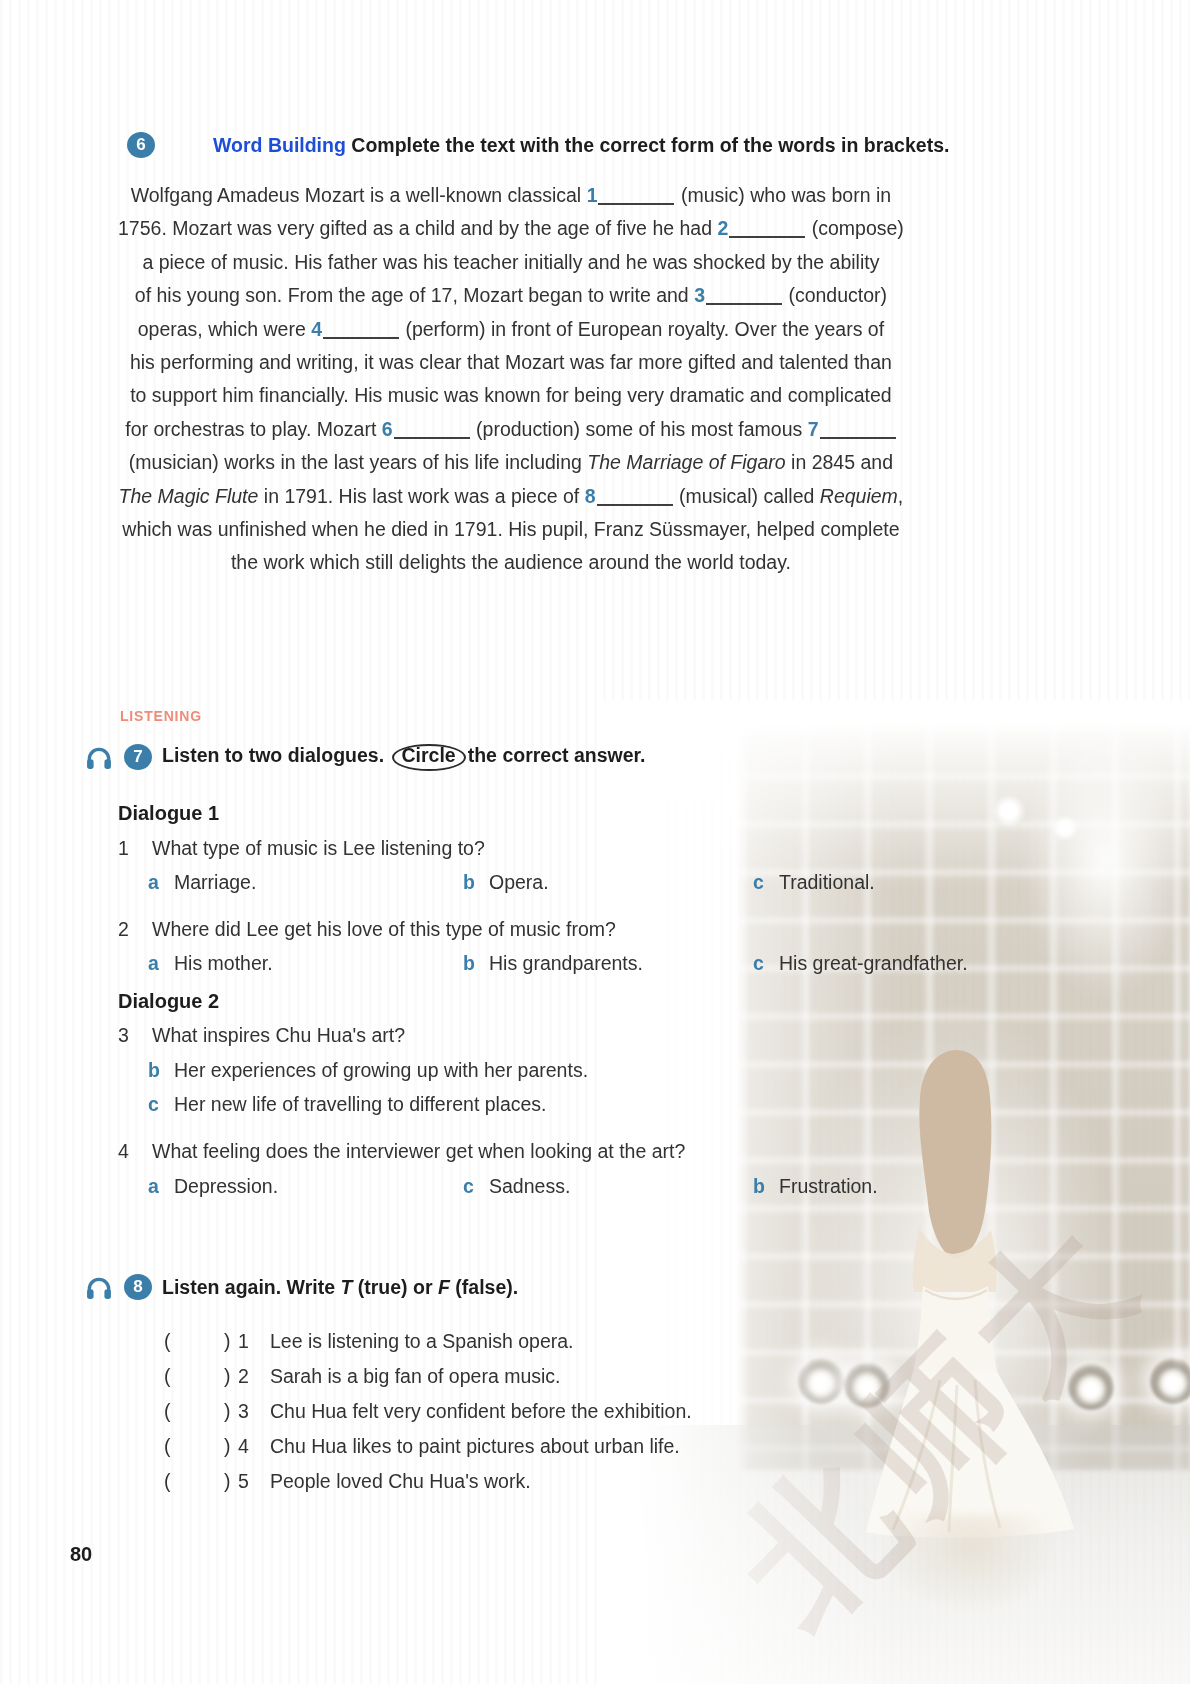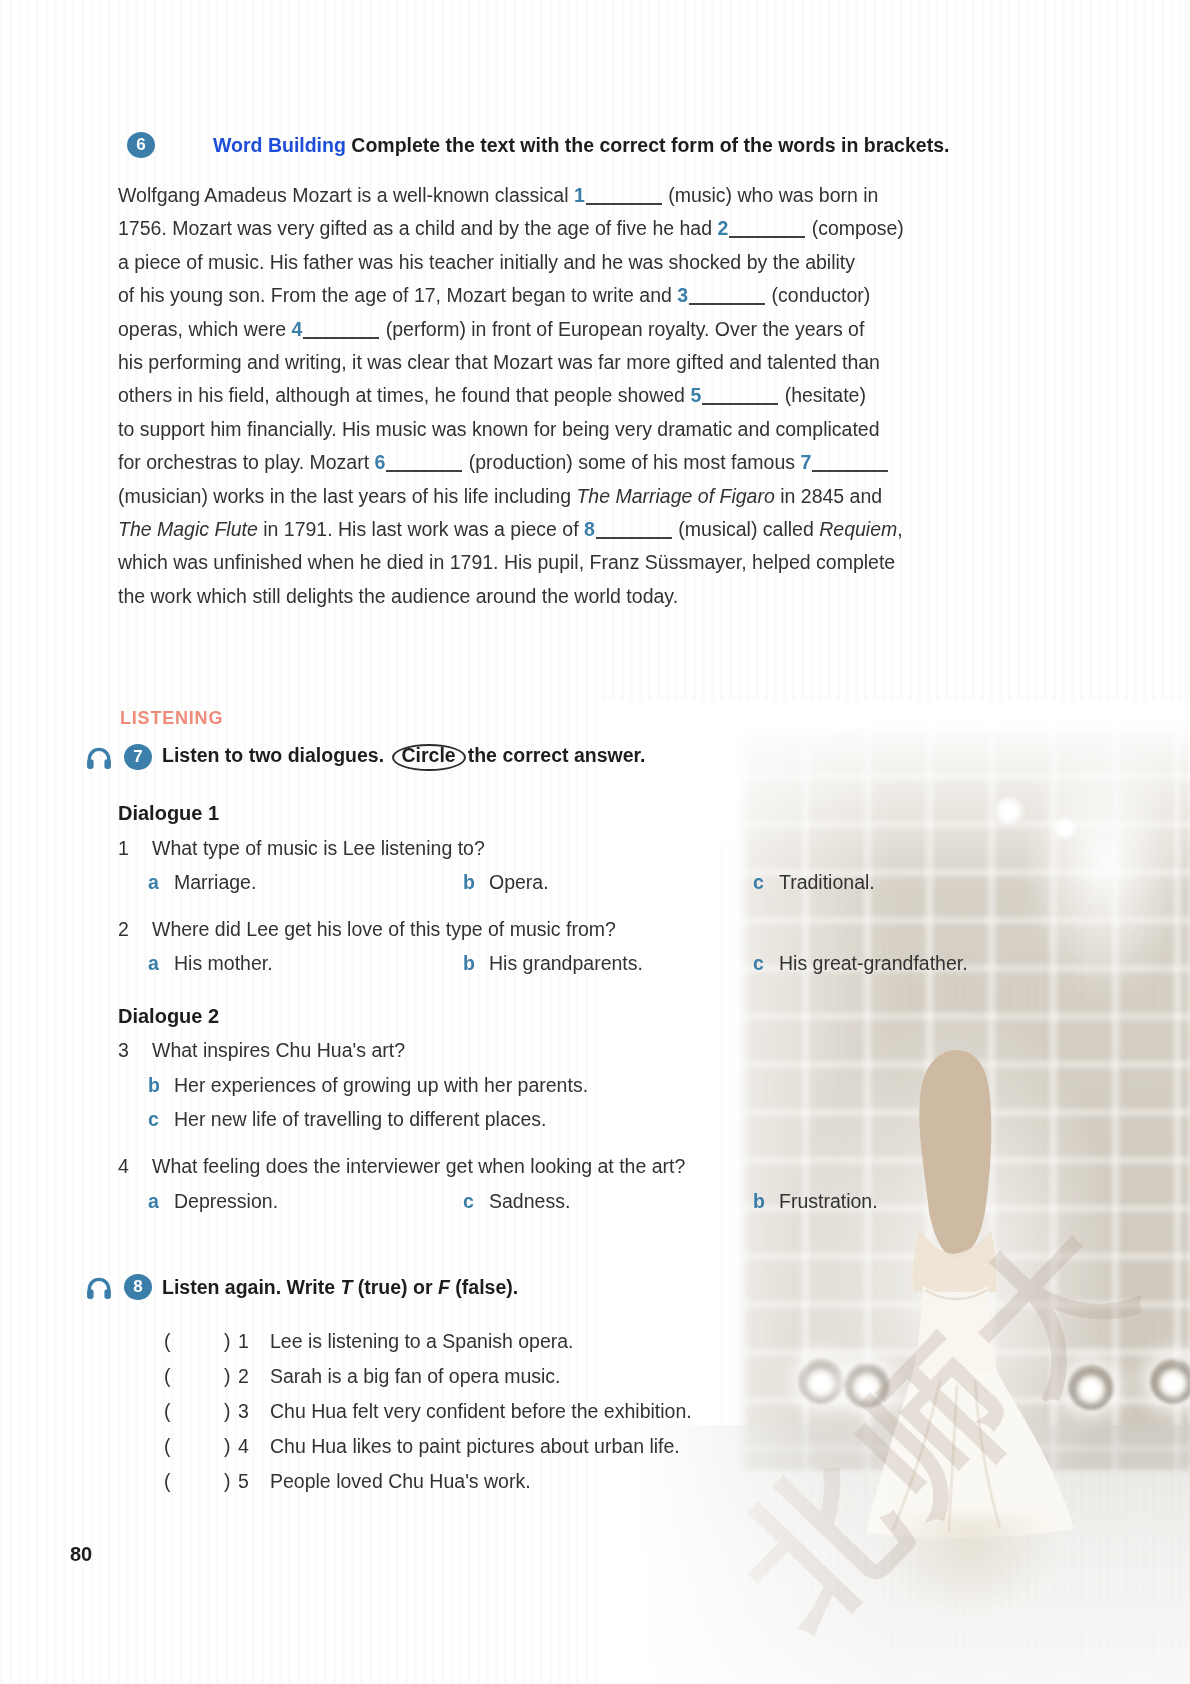--- a/index.html
+++ b/index.html
@@ -49,38 +49,38 @@
   .badge{display:inline-flex;align-items:center;justify-content:center;width:28px;height:26px;
         border-radius:50%;background:#3a7ea9;color:#fff;font-weight:700;font-size:17px;flex:0 0 auto;}
   .hdr-text{font-size:19.5px;font-weight:700;color:#1d1d1d;}
   .hdr-blue{color:#1d4ed8;margin-left:48px;}
   .phones{width:30px;height:26px;flex:0 0 aupx;}
   .circled{display:inline-block;border:2.5px solid #2b2b2b;border-radius:50%;
         padding:0 8px 3px;margin:0 2px 0 2px;line-height:1.02;}
 
   #ex6-header{left:127px;top:132px;}
   #ex6-para{position:absolute;left:118px;top:179px;font-size:19.5px;line-height:33.4px;color:#323232;}
-  .para-line{white-space:pre;}
+  .para-line{white-space:pre;text-align:center;}
   .seg-num{color:#3a7ea9;font-weight:700;}
   .seg-it{font-style:italic;}
   .seg-bi{font-style:italic;font-weight:700;}
   .seg-blank{display:inline-block;width:76px;height:2px;border-bottom:2px solid #3f3f3f;
         vertical-align:-3px;margin:0 1px;}
 
-  #listening-heading{position:absolute;left:120px;top:708px;font-size:18px;font-weight:700;
+  #listening-heading{position:absolute;left:120px;top:708px;font-size:14px;font-weight:700;
         color:#ef8b79;letter-spacing:.8px;}
   #ex7-header{left:84px;top:744px;}
   #ex8-header{left:84px;top:1274px;}
 
   #questions-root{position:absolute;left:118px;top:796px;width:920px;font-size:19.5px;}
   .d-heading{font-weight:700;color:#1d1d1d;line-height:34.5px;font-size:20px;}
   .q-line{line-height:34.5px;white-space:pre;}
   .q-no{display:inline-block;width:34px;}
   .q-block + .q-block{margin-top:12px;}
-  .dialogue-group + .dialogue-group{margin-top:18px;}
+  .dialogue-group + .dialogue-group{margin-top:3px;}
   .opt-row{display:grid;grid-template-columns:315px 290px 1fr;padding-left:30px;line-height:34.5px;}
   .opt-letter{color:#3a7ea9;font-weight:700;display:inline-block;width:26px;}
   .opt-stack{padding-left:30px;line-height:34.8px;}
 
   #tf-root{position:absolute;left:116px;top:1324px;font-size:19.5px;margin-left:48px;}
   .tf-line{line-height:35px;white-space:pre;}
   .tf-open{display:inline-block;width:60px;}
   .tf-close{display:inline-block;width:14px;}
   .tf-no{display:inline-block;width:22px;margin-right:10px;text-align:left;}
 
@@ -121,21 +121,20 @@
     <span class="badge">6</span>
     <span class="hdr-text"><span class="hdr-blue">Word Building</span><span> </span><span>Complete the text with the correct form of the words in brackets.</span></span>
   </div>
   <div id="ex6-para">
       <div class="para-line"><span class="seg-t">Wolfgang Amadeus Mozart is a well-known classical </span><span class="seg-num">1</span><span class="seg-blank"></span><span class="seg-t"> (music) who was born in</span></div>
       <div class="para-line"><span class="seg-t">1756. Mozart was very gifted as a child and by the age of five he had </span><span class="seg-num">2</span><span class="seg-blank"></span><span class="seg-t"> (compose)</span></div>
       <div class="para-line"><span class="seg-t">a piece of music. His father was his teacher initially and he was shocked by the ability</span></div>
       <div class="para-line"><span class="seg-t">of his young son. From the age of 17, Mozart began to write and </span><span class="seg-num">3</span><span class="seg-blank"></span><span class="seg-t"> (conductor)</span></div>
       <div class="para-line"><span class="seg-t">operas, which were </span><span class="seg-num">4</span><span class="seg-blank"></span><span class="seg-t"> (perform) in front of European royalty. Over the years of</span></div>
       <div class="para-line"><span class="seg-t">his performing and writing, it was clear that Mozart was far more gifted and talented than</span></div>
-      <div class="para-line"><span class="seg-t">others in his field, although at times, he found that people showed </span><span class="seg-num">5</span><span class="seg-blank"></span><span class="seg-t"> (hesitate)</span></div>
       <div class="para-line"><span class="seg-t">to support him financially. His music was known for being very dramatic and complicated</span></div>
       <div class="para-line"><span class="seg-t">for orchestras to play. Mozart </span><span class="seg-num">6</span><span class="seg-blank"></span><span class="seg-t"> (production) some of his most famous </span><span class="seg-num">7</span><span class="seg-blank"></span></div>
       <div class="para-line"><span class="seg-t">(musician) works in the last years of his life including </span><span class="seg-it">The Marriage of Figaro</span><span class="seg-t"> in 2845 and</span></div>
       <div class="para-line"><span class="seg-it">The Magic Flute</span><span class="seg-t"> in 1791. His last work was a piece of </span><span class="seg-num">8</span><span class="seg-blank"></span><span class="seg-t"> (musical) called </span><span class="seg-it">Requiem</span><span class="seg-t">,</span></div>
       <div class="para-line"><span class="seg-t">which was unfinished when he died in 1791. His pupil, Franz Süssmayer, helped complete</span></div>
       <div class="para-line"><span class="seg-t">the work which still delights the audience around the world today.</span></div>
     </div>
 
   <div id="listening-heading">LISTENING</div>
 

